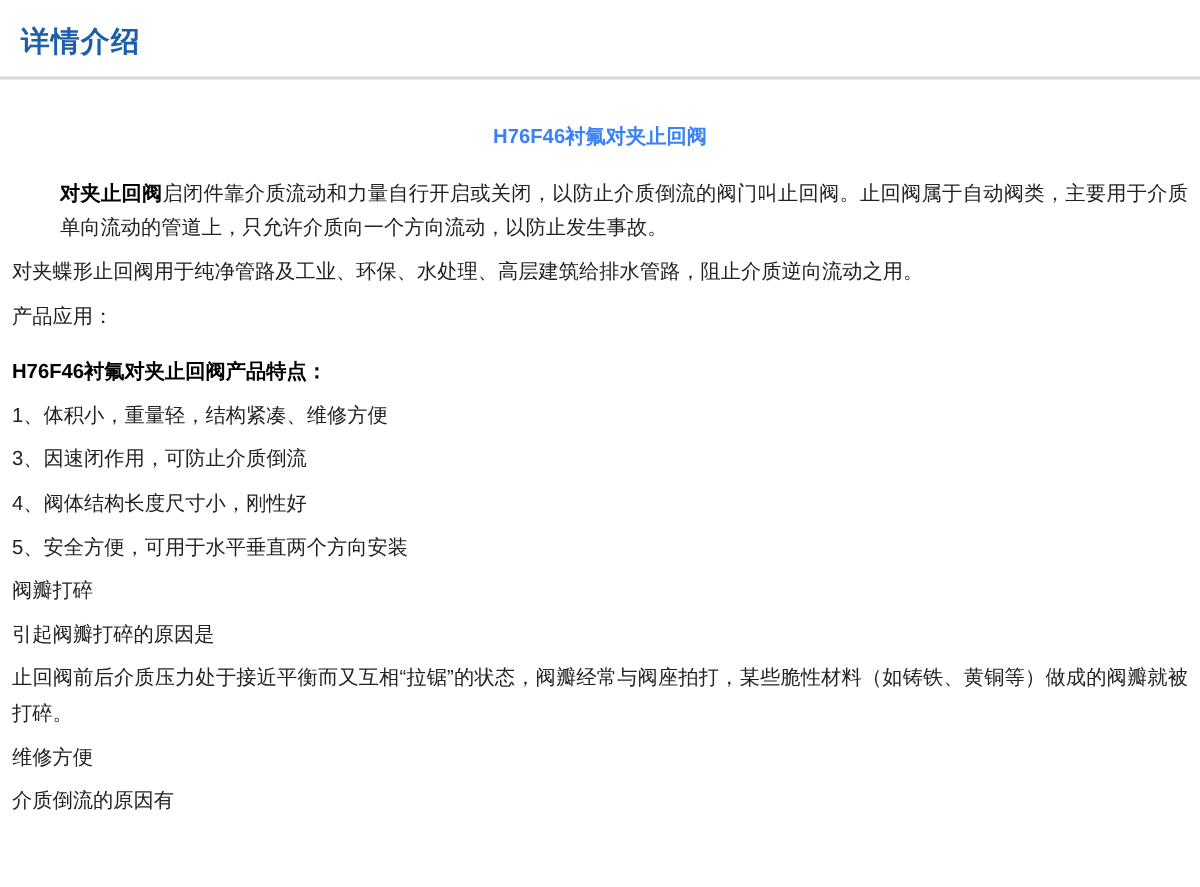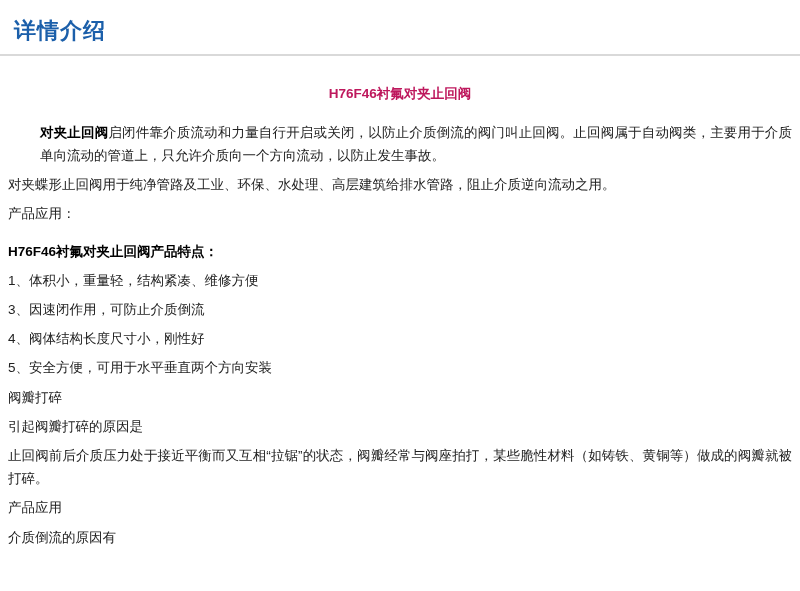--- a/index.html
+++ b/index.html
@@ -19,35 +19,35 @@
     width: 800px;
     height: 591px;
     box-sizing: border-box;
   }
   
   .section-header {
     padding: 18px 14px 10px 14px;
     border-bottom: 2px solid #d9d9d9;
   }
   .section-header .title {
-    font-size: 22px;
+    font-size: 19px;
     font-weight: bold;
     color: #1b5faa;
     letter-spacing: 1px;
     line-height: 1.2;
   }
   
   .content {
     padding: 28px 8px 0 8px;
   }
   .doc-title {
     text-align: center;
     font-size: 13.5px;
     font-weight: bold;
-    color: #be185d;
+    color: #3b82f6;
     margin: 0 0 16px 0;
     line-height: 1.5;
   }
   p.para {
     margin: 0 0 6px 0;
     font-size: 13.5px;
     line-height: 1.72;
     color: #222222;
     text-align: justify;
   }
@@ -96,17 +96,17 @@
 
     <p class="list-item">1、体积小，重量轻，结构紧凑、维修方便</p>
     <p class="list-item">3、因速闭作用，可防止介质倒流</p>
     <p class="list-item">4、阀体结构长度尺寸小，刚性好</p>
     <p class="list-item">5、安全方便，可用于水平垂直两个方向安装</p>
 
     <p class="para">阀瓣打碎</p>
     <p class="para">引起阀瓣打碎的原因是</p>
     <p class="para">止回阀前后介质压力处于接近平衡而又互相“拉锯”的状态，阀瓣经常与阀座拍打，某些脆性材料（如铸铁、黄铜等）做成的阀瓣就被打碎。</p>
 
-    <p class="para">产品应用</p>
+    <p class="para">维修方便</p>
     <p class="para">介质倒流的原因有</p>
 
   </div>
 </div>
 
 </body></html>

